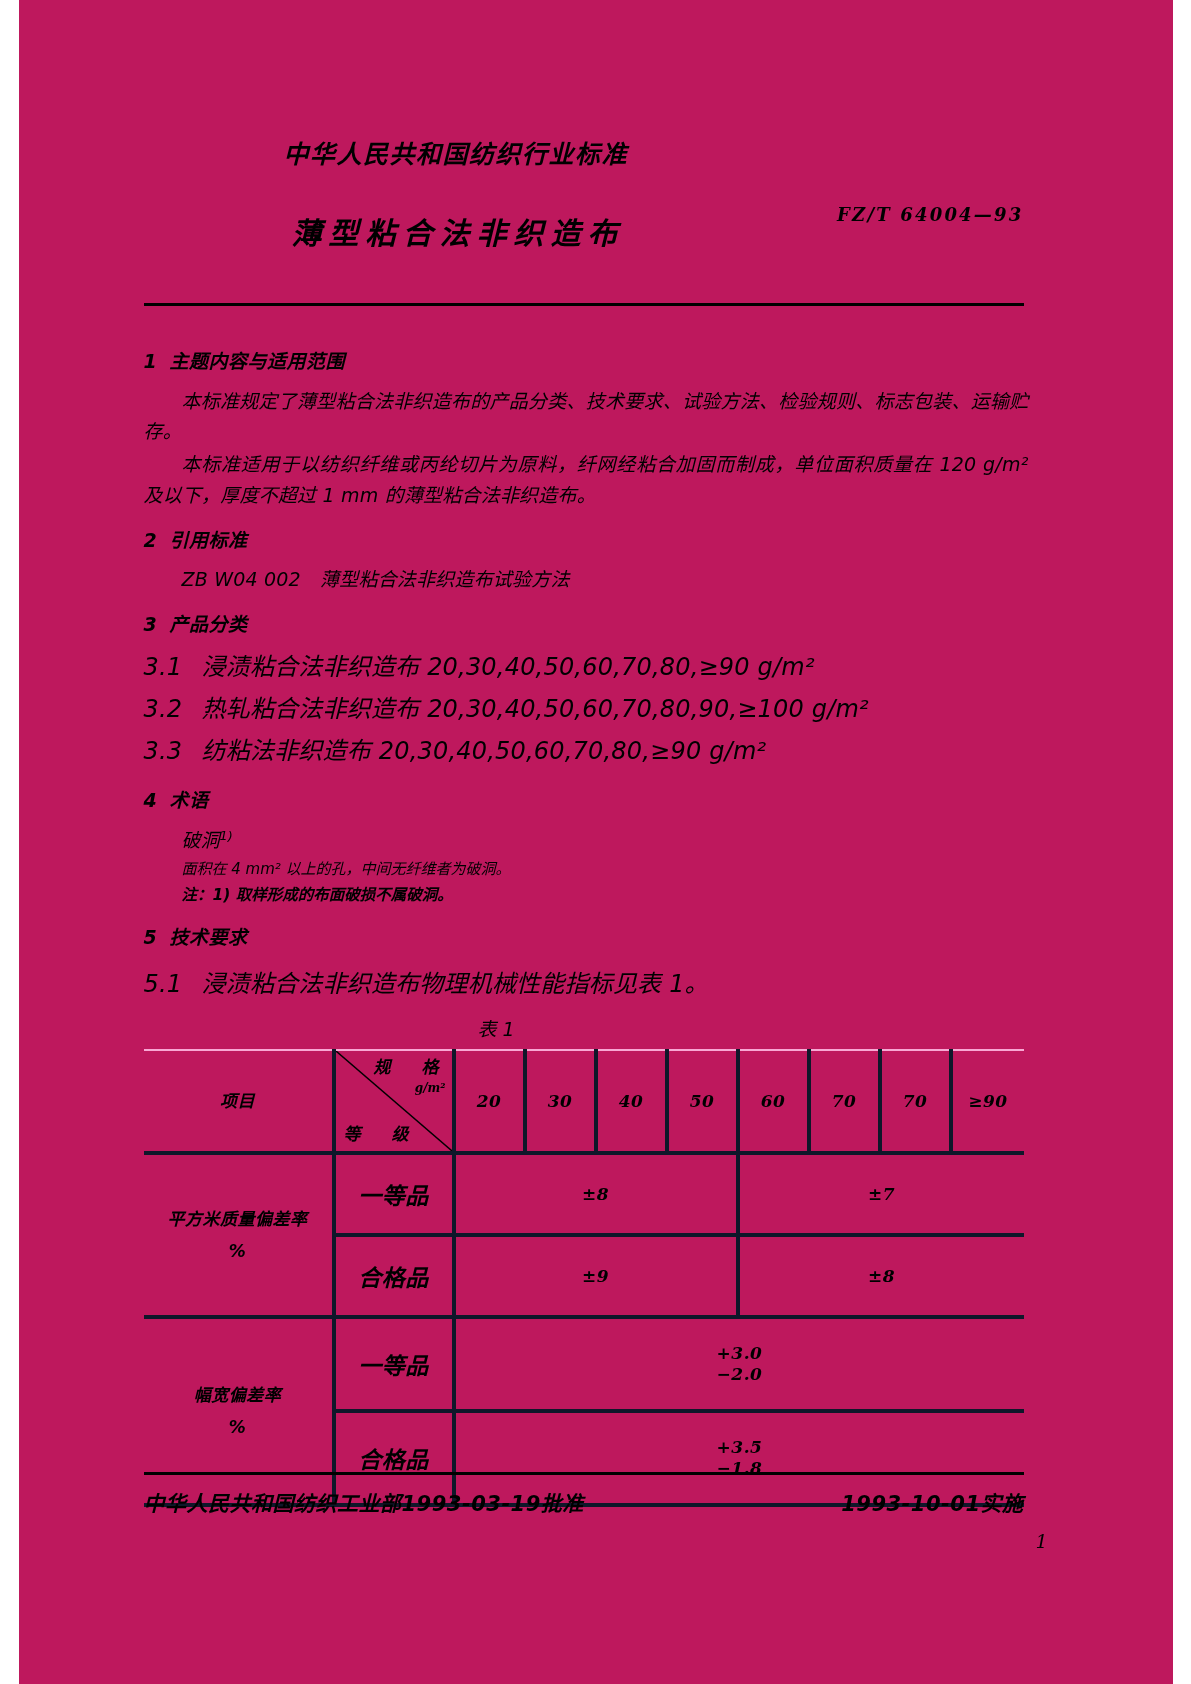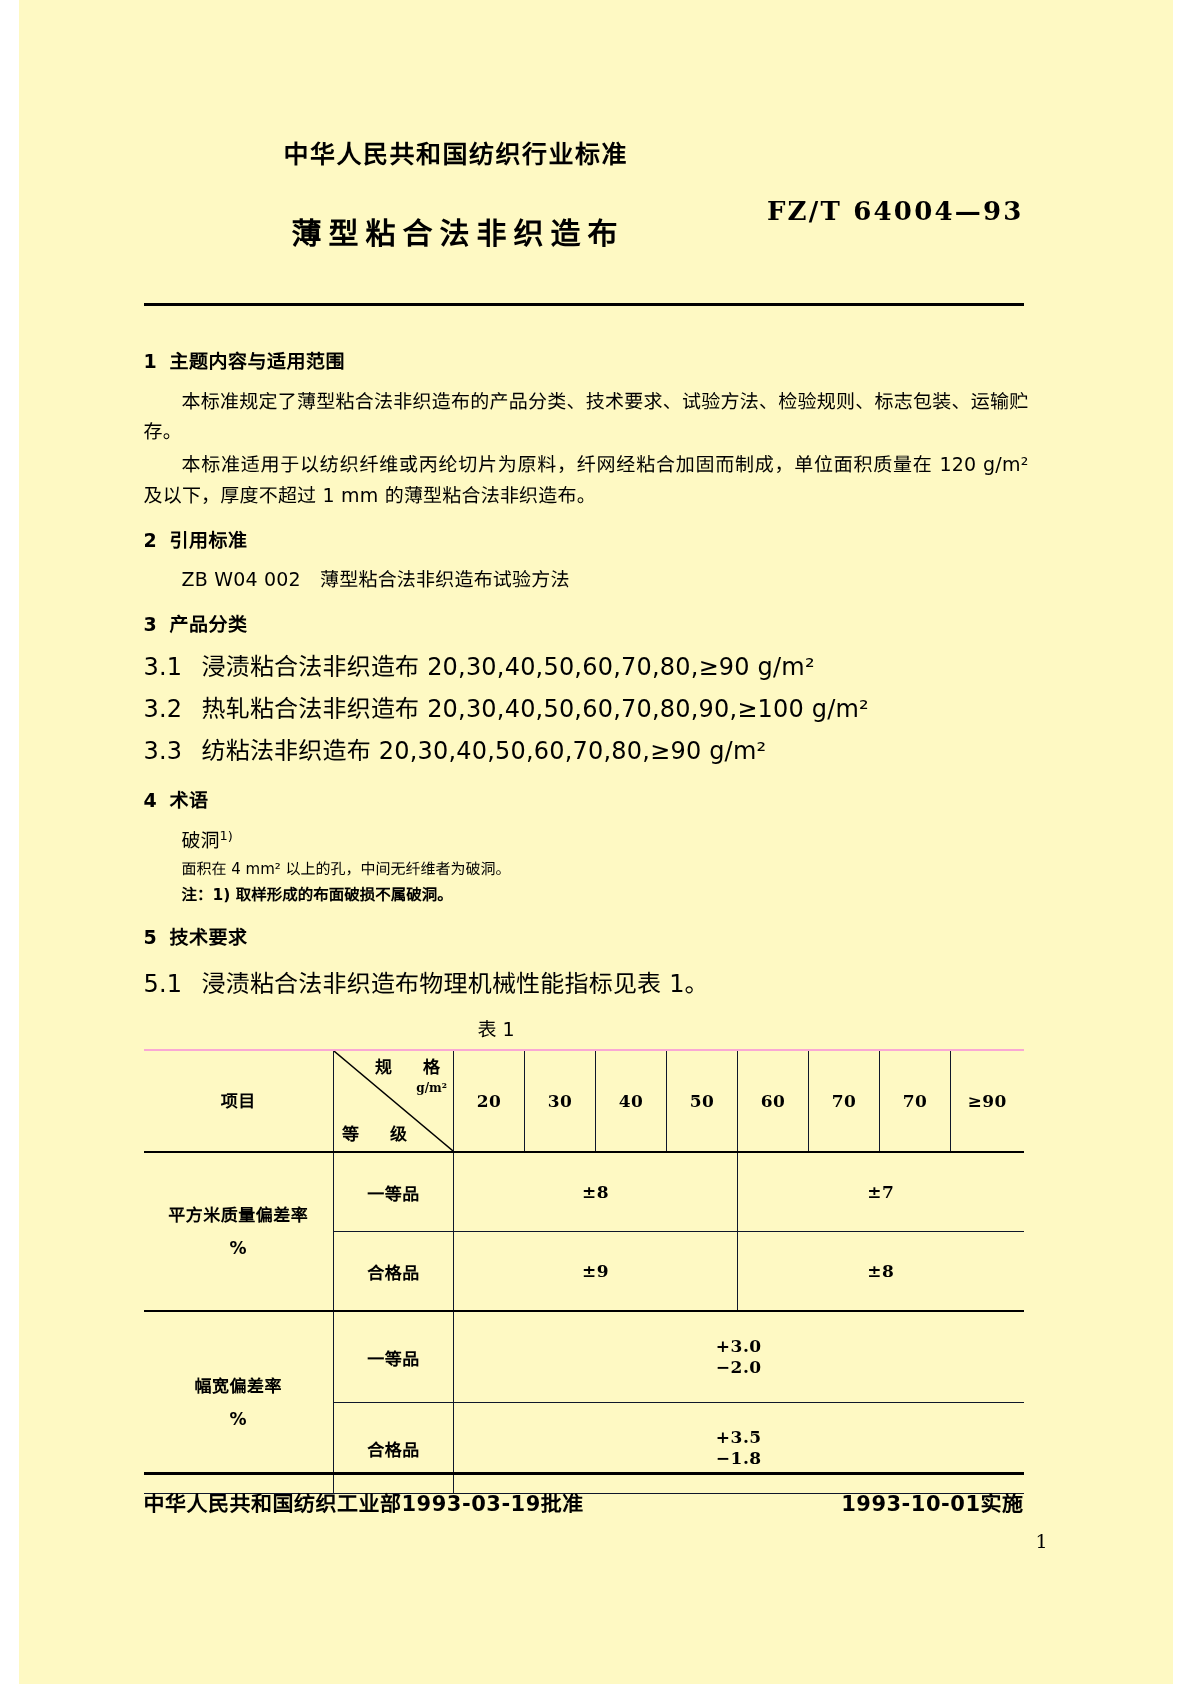--- a/index.html
+++ b/index.html
@@ -11,46 +11,47 @@
   body {
     font-family: "DejaVu Sans", "Liberation Sans", sans-serif;
     color: #000000;
     -webkit-font-smoothing: none;
   }
   .page {
     position: relative;
     width: 1154px;
     height: 1684px;
     margin: 0 auto;
-    background: #fef9c3;
+    background: #be185d;
     box-sizing: border-box;
     overflow: hidden;
+    font-style: italic;
   }
 
   
   .doc-header {
     position: absolute;
     left: 125px;
     top: 140px;
     width: 880px;
   }
   .agency-line {
     font-size: 25px;
     font-weight: bold;
     letter-spacing: 1.5px;
     text-align: left;
     padding-left: 140px;
     line-height: 1.2;
   }
   .std-number {
     position: absolute;
     right: 0px;
-    top: 56px;
-    font-family: "DejaVu Serif", "Liberation Serif", serif;
-    font-size: 26px;
+    top: 64px;
+    font-family: "DejaVu Serif", "Liberation Serif", serif;
+    font-size: 18px;
     font-weight: bold;
     letter-spacing: 2.2px;
     white-space: nowrap;
   }
   .doc-title {
     margin-top: 46px;
     font-size: 30px;
     font-weight: bold;
     letter-spacing: 7px;
     padding-left: 148px;
@@ -132,21 +133,21 @@
     margin: 10px 0 8px 0;
     padding-right: 180px;
   }
   table.t1 {
     border-collapse: collapse;
     width: 880px;
     table-layout: fixed;
     font-size: 17px;
   }
   table.t1 td {
-    border: 1px solid #0f172a;
+    border: 4px solid #0f172a;
     text-align: center;
     vertical-align: middle;
     padding: 2px 1px;
     font-weight: bold;
     letter-spacing: 0.5px;
   }
   table.t1 tr.hdr td { height: 96px; }
   table.t1 td.outer-top { border-top: 2px solid #f9a8d4; }
   table.t1 td.thicktop { border-top: 2.5px solid #000; }
   table.t1 td.edge-l { border-left: none; }
@@ -190,21 +191,21 @@
   .num-cell {
     font-family: "DejaVu Serif", "Liberation Serif", serif;
     font-size: 17px;
     font-weight: bold;
   }
   .item-cell {
     font-size: 17px;
     line-height: 1.9;
     font-weight: bold;
   }
-  .grade-cell { font-size: 17px; font-weight: bold; letter-spacing: 1px; }
+  .grade-cell { font-size: 23px; font-weight: bold; letter-spacing: 1px; }
   .val {
     font-family: "DejaVu Serif", "Liberation Serif", serif;
     font-size: 17px;
     font-weight: bold;
   }
   .stack {
     display: inline-block;
     text-align: left;
     line-height: 1.25;
     font-family: "DejaVu Serif", "Liberation Serif", serif;

